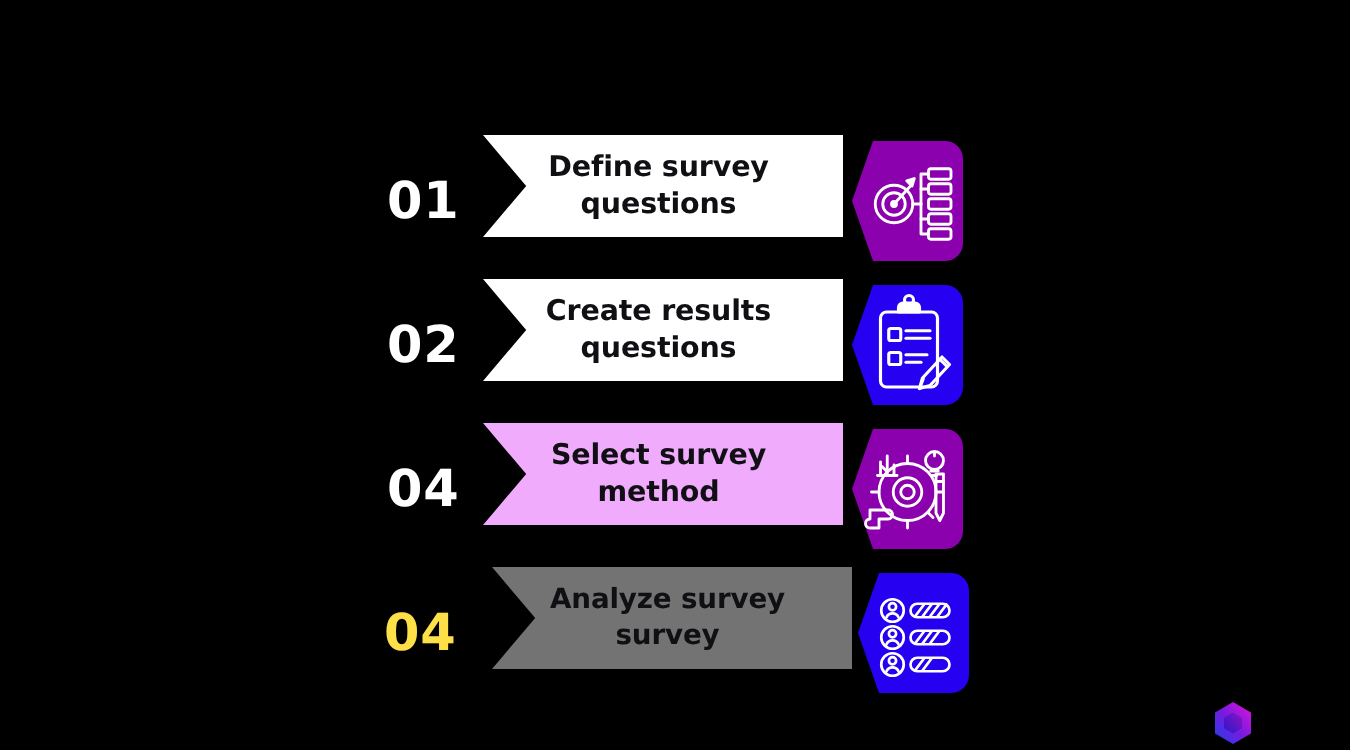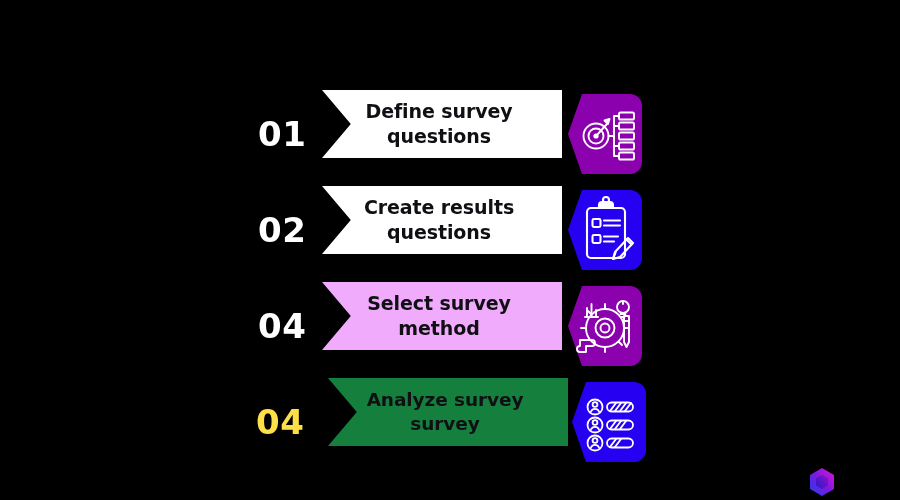--- a/index.html
+++ b/index.html
@@ -236,21 +236,21 @@
               <path d="M18 56 h6 a3 3 0 1 1 0 6 h-6 v6 h-6 a3 3 0 1 1 0 -6 v-6 Z"></path>
             </g>
           </g>
         </svg>
       </div>
     </div>
 
     <div class="step-row r3">
       <div class="step-number" style="color: #fde047;">04</div>
 
-      <div class="banner" style="background: #15803d;">
+      <div class="banner" style="background: #737373;">
         <div class="banner-label" style="color: rgb(16, 16, 20);">
           <span>
             <span>Analyze survey</span><br>
             <span>survey</span>
           </span>
         </div>
       </div>
 
       <div class="icon-tile">
         <svg width="76" height="84" viewBox="0 0 76 84" xmlns="http://www.w3.org/2000/svg">

